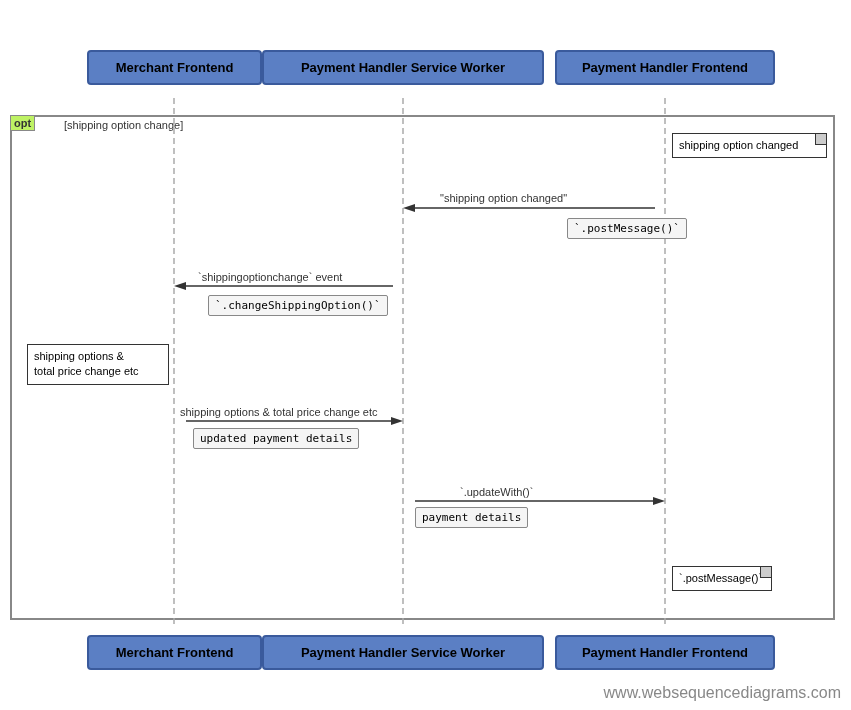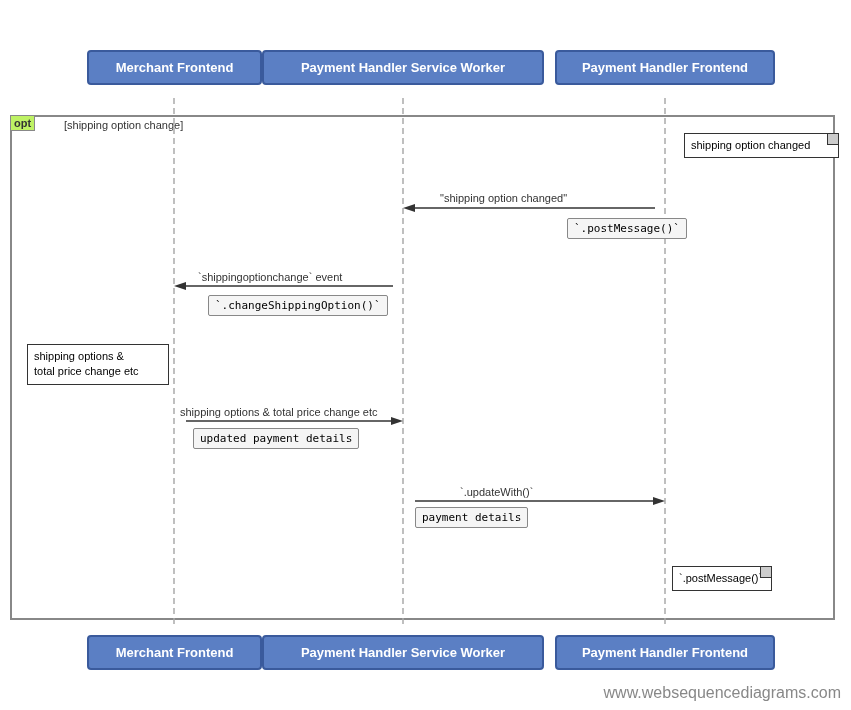--- a/index.html
+++ b/index.html
@@ -19,21 +19,21 @@
     .title {
       text-align: center;
       font-size: 14px;
       padding-top: 10px;
       color: #333;
     }
     
     .actor-box {
       position: absolute;
       background: #5b7fc4;
-      color: #ffffff;
+      color: #000000;
       font-weight: bold;
       font-size: 13px;
       text-align: center;
       padding: 8px 12px;
       border-radius: 4px;
       border: 2px solid #3a5a9c;
     }
     
     .opt-box {
       position: absolute;
@@ -139,21 +139,21 @@
     <line x1="393" y1="286" x2="186" y2="286" stroke="#333" stroke-width="1.5"></line>
     <polygon points="186,282 174,286 186,290" fill="#333"></polygon>
 
     <line x1="186" y1="421" x2="391" y2="421" stroke="#333" stroke-width="1.5"></line>
     <polygon points="391,417 403,421 391,425" fill="#333"></polygon>
 
     <line x1="415" y1="501" x2="653" y2="501" stroke="#333" stroke-width="1.5"></line>
     <polygon points="653,497 665,501 653,505" fill="#333"></polygon>
   </svg>
 
-  <div class="note-box note-dog-ear" style="left: 672px; top: 133px; width: 155px; margin-left: 12px;">
+  <div class="note-box note-dog-ear" style="left: 672px; top: 133px; width: 155px;">
     <span>shipping option changed</span>
   </div>
 
   <div class="msg-label" style="left: 440px; top: 192px;">
     <span>"shipping option changed"</span>
   </div>
 
   <div class="method-box" style="left: 567px; top: 218px;">
     <span>`.postMessage()`</span>
   </div>

